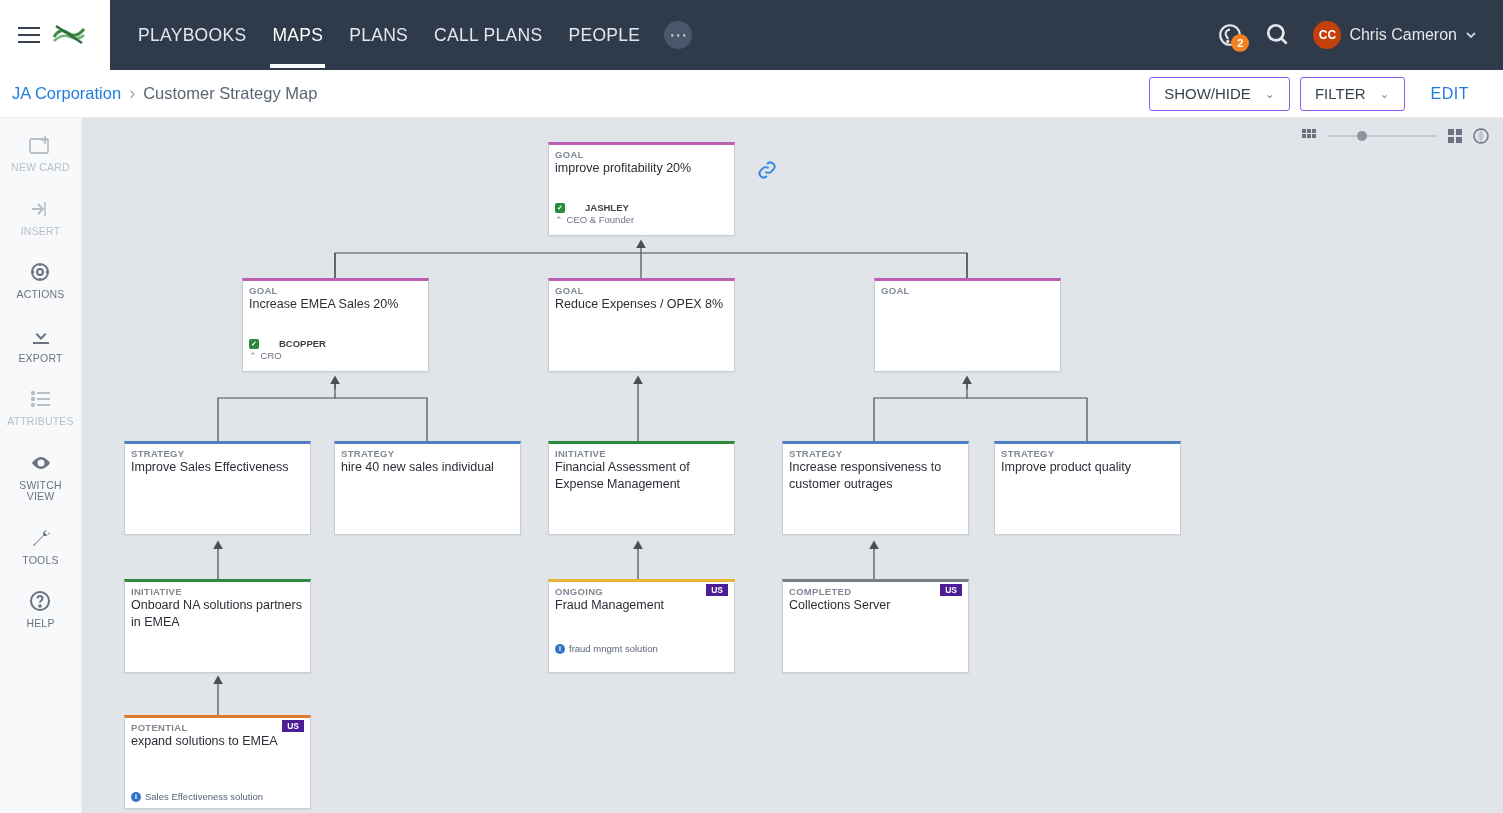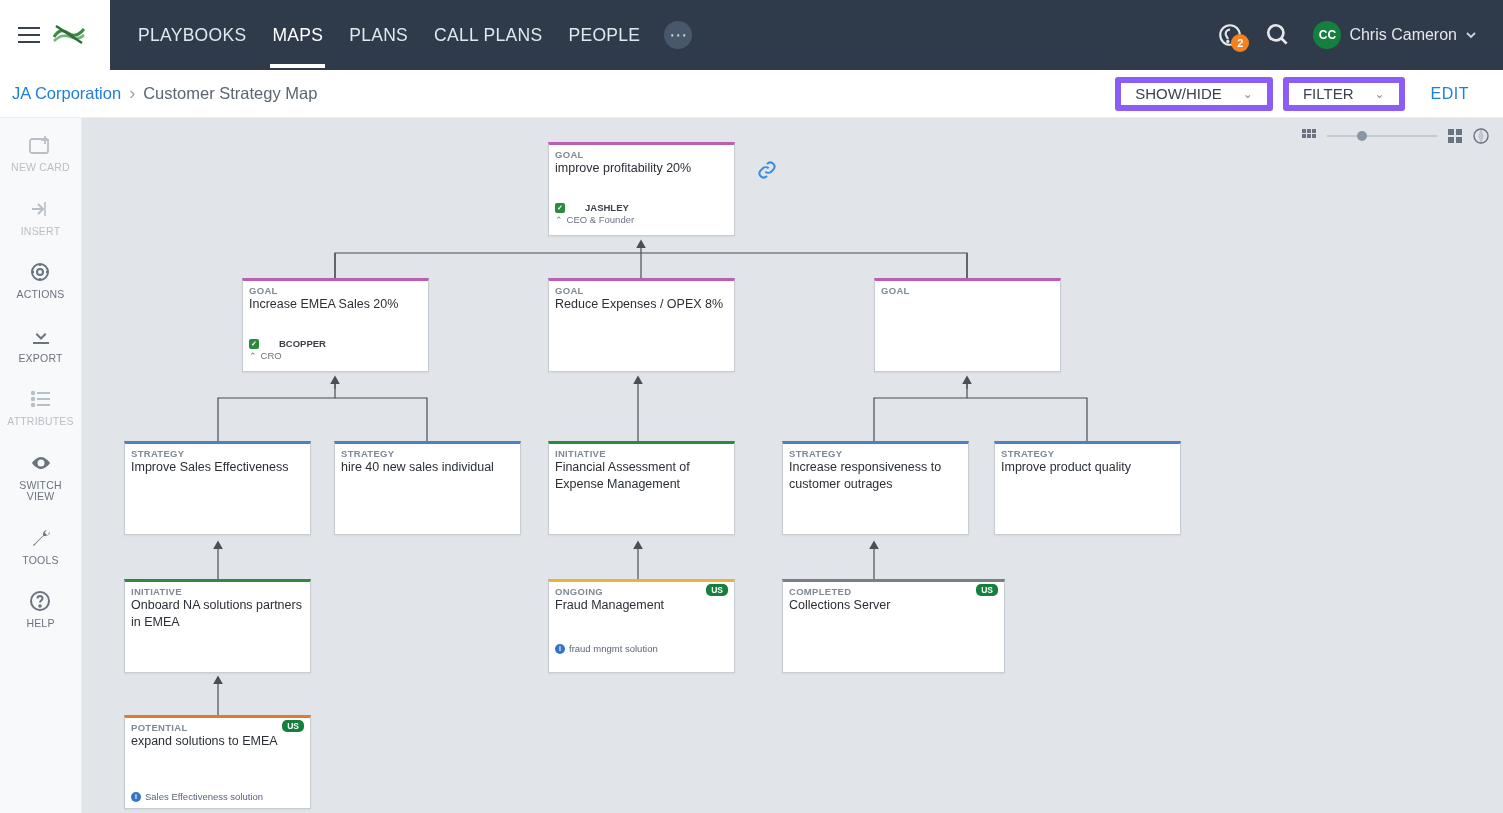--- a/index.html
+++ b/index.html
@@ -11,28 +11,28 @@
 .logo{width:34px;height:34px;display:flex;align-items:center;justify-content:center}
 .navstrip{flex:1;background:#2F3A4A;display:flex;align-items:center;padding:0 26px;gap:22px;color:#fff}
 .nav-item{font-size:17.5px;font-weight:500;color:#e2e8f0;cursor:pointer;letter-spacing:.3px;position:relative;padding:22px 2px}
 .nav-item.active{color:#fff}
 .nav-item.active::after{content:"";position:absolute;bottom:0;left:0;right:0;height:4px;background:#fff}
 .nav-more{width:28px;height:28px;border-radius:50%;background:#49576b;display:flex;align-items:center;justify-content:center;cursor:pointer;font-size:18px;color:#cbd5e1}
 .nav-spacer{flex:1}
 .notif-wrap{position:relative;cursor:pointer}
 .notif-badge{position:absolute;right:-6px;bottom:-4px;width:18px;height:18px;border-radius:50%;background:#f6821f;color:#fff;font-size:11px;font-weight:700;display:flex;align-items:center;justify-content:center}
 .user-chip{display:flex;align-items:center;gap:8px;cursor:pointer}
-.user-av{width:28px;height:28px;border-radius:50%;background:#15803d;color:#fff;font-size:12px;font-weight:600;display:flex;align-items:center;justify-content:center}
+.user-av{width:28px;height:28px;border-radius:50%;background:#c2410c;color:#fff;font-size:12px;font-weight:600;display:flex;align-items:center;justify-content:center}
 .user-name{font-size:16px;color:#e5e7eb}
 .subbar{height:48px;display:flex;align-items:center;padding:0 12px;border-bottom:1px solid #eee}
 .crumb-link{color:#1f7de0;font-size:16.5px;cursor:pointer}
 .crumb-sep{margin:0 8px;color:#9ca3af;font-size:18px}
 .crumb-cur{color:#5b6572;font-size:16.5px}
 .sub-spacer{flex:1}
-.btn-out{height:34px;padding:0 14px;border:6px solid #8b5cf6;background:#fff;border-radius:3px;color:#3b4350;font-size:15px;font-weight:500;display:flex;align-items:center;gap:21px;cursor:pointer;margin-left:10px}
+.btn-out{height:34px;padding:0 14px;border:1px solid #8b5cf6;background:#fff;border-radius:3px;color:#3b4350;font-size:15px;font-weight:500;display:flex;align-items:center;gap:14px;cursor:pointer;margin-left:10px}
 .edit-link{color:#1f7de0;font-size:16px;font-weight:500;margin:0 22px 0 26px;cursor:pointer;letter-spacing:.5px}
 .workspace{display:flex;height:695px}
 .lrail{width:82px;background:#f8f9fa;border-right:1px solid #e9ecef;display:flex;flex-direction:column;align-items:center;padding-top:14px}
 .rail-item{display:flex;flex-direction:column;align-items:center;gap:4px;margin-bottom:22px;cursor:pointer;color:#6b7280}
 .rail-item.dis{color:#b9bfc7}
 .rail-ico{width:26px;height:26px;display:flex;align-items:center;justify-content:center}
 .rail-txt{font-size:10.5px;font-weight:500;letter-spacing:.2px;text-align:center;line-height:1.1}
 .canvas{flex:1;background:#e1e4e8;position:relative;overflow:hidden}
 .conn-layer{position:absolute;inset:0;pointer-events:none}
 .cv-tools{position:absolute;top:10px;right:14px;display:flex;align-items:center;gap:10px;z-index:5}
@@ -46,21 +46,21 @@
 .card-foot .owner{font-weight:700;color:#3b4148;display:flex;align-items:center;gap:20px}
 .chk{width:10px;height:10px;background:#2b8a3e;border-radius:2px;display:inline-flex;align-items:center;justify-content:center;color:#fff;font-size:7px}
 .role-ln{display:flex;align-items:center;gap:4px;color:#6b7280;margin-top:1px}
 .bar-goal{border-top:3px solid #bb5fb3}
 .bar-strategy{border-top:3px solid #4f7fc5}
 .bar-initiative{border-top:3px solid #2b8a3e}
 .bar-ongoing{border-top:3px solid #e8b339}
 .bar-completed{border-top:3px solid #7a7f86}
 .bar-potential{border-top:3px solid #e07b2c}
 .hdr-row{display:flex;align-items:center;justify-content:space-between;padding-right:6px}
-.us-pill{background:#15803d;color:#fff;font-size:8.5px;font-weight:700;padding:1px 5px;border-radius:5px}
+.us-pill{background:#4c1d95;color:#fff;font-size:8.5px;font-weight:700;padding:1px 5px;border-radius:0}
 .foot-note{font-size:9.5px;color:#5a657a;padding:4px 6px;border-top:1px solid transparent;display:flex;align-items:center;gap:4px}
 .info-dot{width:10px;height:10px;border-radius:50%;background:#3374c7;color:#fff;font-size:7px;display:flex;align-items:center;justify-content:center;font-weight:700}
 .link-ico{position:absolute;color:#3a8de0;z-index:3;cursor:pointer}
 svg{display:block}
 .chev{font-size:12px;color:#8a9099}
 .conn-line{stroke:#4a4f57;stroke-width:1.2;fill:none}
 .conn-arrow{fill:#4a4f57}
 </style>
 </head>
 <body>
@@ -345,21 +345,21 @@
       <div class="hdr-row">
           <div class="card-tag">ONGOING</div>
           <span class="us-pill">US</span>
         </div>
       <div class="card-title">Fraud Management</div>
       <div class="foot-note" style="position:absolute;bottom:14px;left:0">
           <span class="info-dot">i</span>
           <span>fraud mngmt solution</span>
         </div>
     </div>
-    <div class="card bar-completed" style="top:461px;left:700px;width:223px;height:94px">
+    <div class="card bar-completed" style="top:461px;left:700px;width:187px;height:94px">
       <div class="hdr-row">
           <div class="card-tag">COMPLETED</div>
           <span class="us-pill">US</span>
         </div>
       <div class="card-title">Collections Server</div>
     </div>
 
     <div class="card bar-potential" style="top:597px;left:42px;width:187px;height:94px">
       <div class="hdr-row">
           <div class="card-tag">POTENTIAL</div>

